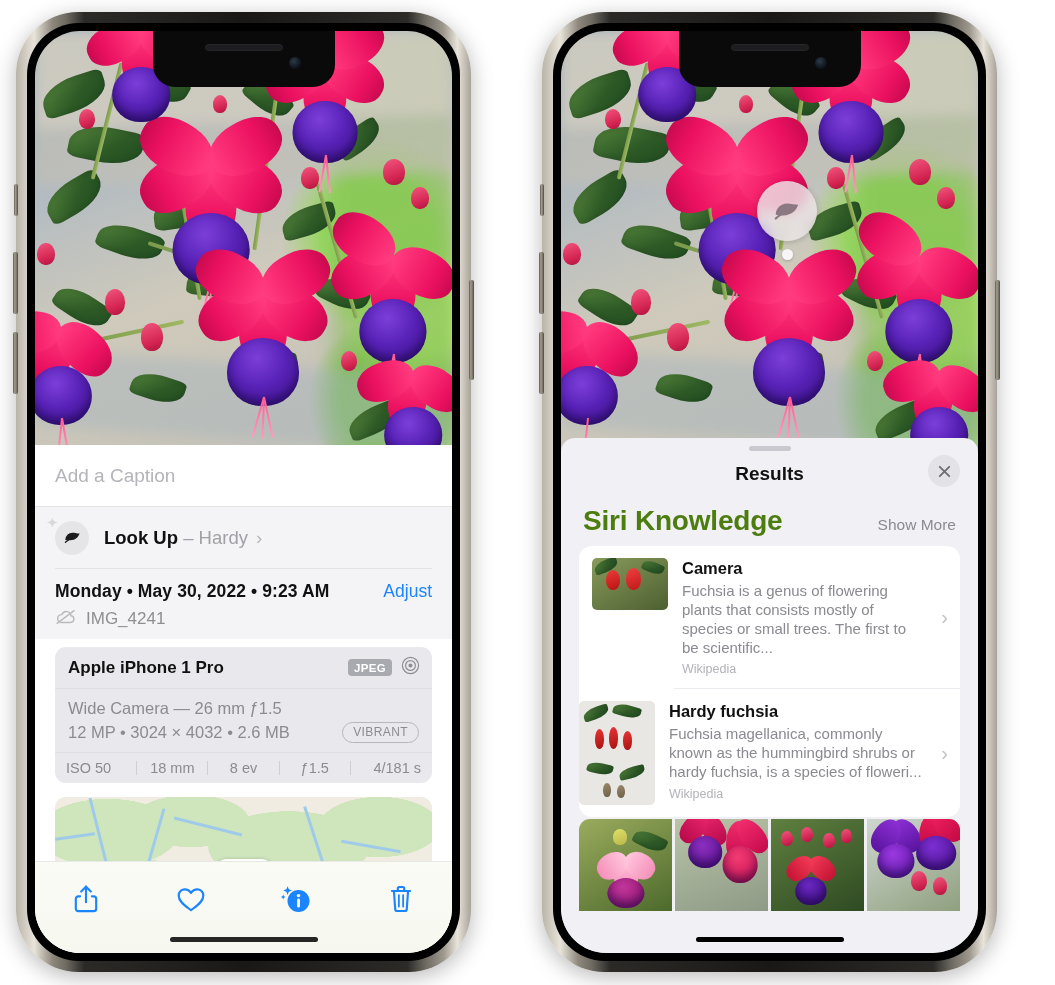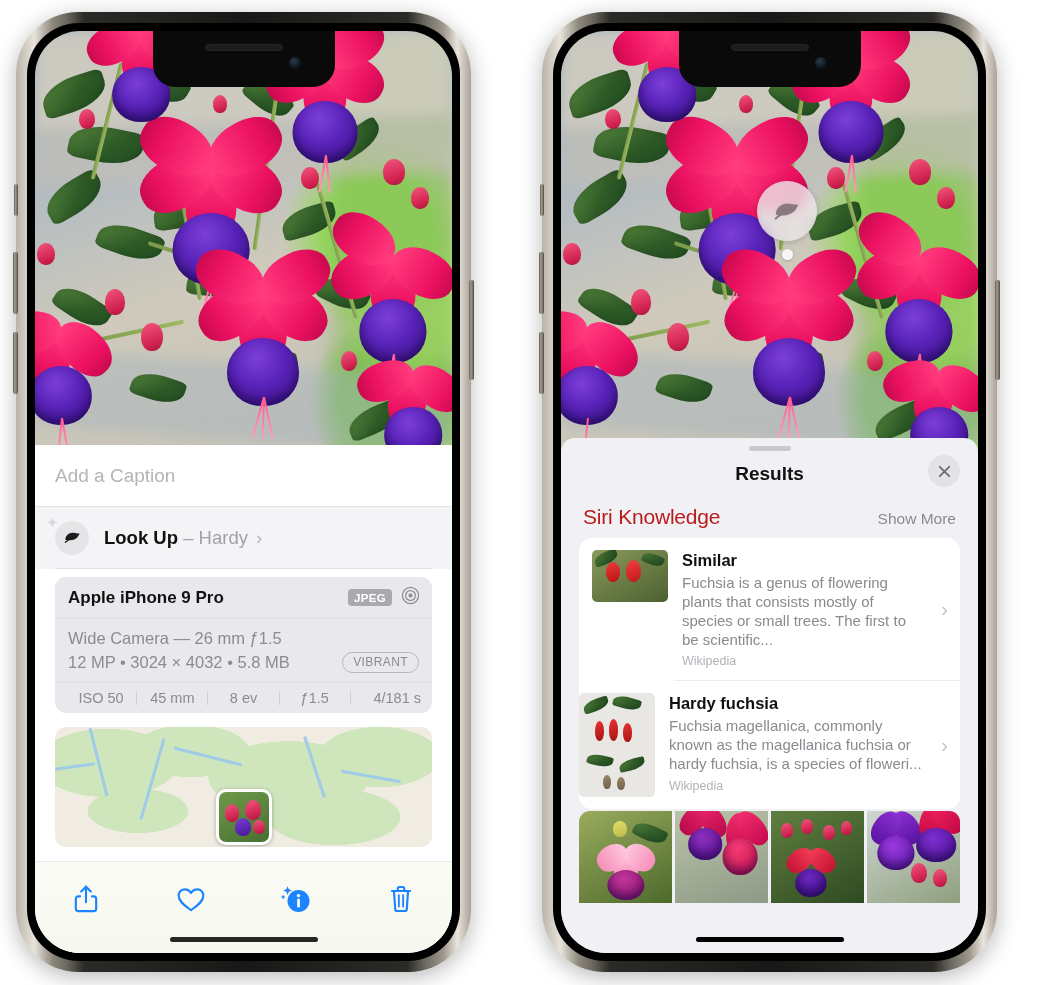--- a/index.html
+++ b/index.html
@@ -181,21 +181,21 @@
   .cam-meta { font-size: 16.5px; color: #8b8b90; }
   .vibrant {
     border: 1px solid #b6b6bc; color: #8b8b90; font-size: 12px;
     padding: 2.5px 10px; border-radius: 11px; letter-spacing: .4px;
   }
   .exif-row {
     display: flex; align-items: center; border-top: 1px solid #dddde2;
     padding: 7px 11px; gap: 0;
   }
   .exif-cell { flex: 1; text-align: center; font-size: 14.5px; color: #8b8b90; }
-  .exif-cell:first-child { text-align: center; }
+  .exif-cell:first-child { text-align: left; }
   .exif-cell:last-child { text-align: right; }
   .exif-sep { width: 1px; height: 14px; background: #cfcfd5; }
 
   
   .map-card {
     margin: 14px 20px 0; height: 120px; border-radius: 11px; overflow: hidden;
     position: relative;
     background:
       radial-gradient(ellipse 70px 34px at 14% 30%, #cfe6bd 0 100%, transparent 101%),
       radial-gradient(ellipse 58px 26px at 36% 20%, #cfe6bd 0 100%, transparent 101%),
@@ -251,21 +251,21 @@
   .close-btn {
     position: absolute; right: 18px; top: 4px;
     width: 32px; height: 32px; border-radius: 50%;
     background: #e2e2e7; display: flex; align-items: center; justify-content: center;
   }
 
   .sec-head {
     display: flex; align-items: baseline; justify-content: space-between;
     padding: 8px 22px 9px;
   }
-  .sec-title { font-size: 21px; font-weight: 400; color: #b91c1c; letter-spacing: -.2px; }
+  .sec-title { font-size: 28px; font-weight: 700; color: #4d7c0f; letter-spacing: -.2px; }
   .sec-action { font-size: 15.5px; color: #8a8a90; }
 
   .card-list {
     margin: 0 18px; background: #fff; border-radius: 13px; overflow: hidden;
   }
   .know-row { display: flex; align-items: flex-start; padding: 12px 12px 12px 13px; gap: 14px; }
   .know-row + .know-row { border-top: 1px solid #ececf0; margin-left: 95px; padding-left: 0; }
   .know-row + .know-row .know-thumb { margin-left: -95px; }
   .know-thumb {
     width: 76px; height: 52px; border-radius: 5px; flex: 0 0 auto; overflow: hidden; position: relative;
@@ -428,46 +428,61 @@
               </div>
               <div class="lookup-label">
                 <span>Look Up</span>
                 <span class="sub">–</span>
                 <span class="sub">Hardy</span>
                 <span class="chev">›</span>
               </div>
             </div>
           </div>
 
+          <div class="date-block">
+            <div class="date-line">
+              <span class="date-text">Monday • May 30, 2022 • 9:23 AM</span>
+              <span class="adjust">Adjust</span>
+            </div>
+            <div class="file-line">
+              <span>
+                <svg width="22" height="16" viewBox="0 0 26 18" aria-hidden="true">
+                  <path d="M7.5 15.5h11a4 4 0 0 0 .4-7.95A5.6 5.6 0 0 0 8.1 6.2 4.3 4.3 0 0 0 7.5 15.5z" fill="none" stroke="#b9b9be" stroke-width="1.7" stroke-linejoin="round"></path>
+                  <line x1="2.5" y1="16.5" x2="22.5" y2="1.5" stroke="#b9b9be" stroke-width="1.7" stroke-linecap="round"></line>
+                </svg>
+              </span>
+              <span class="file-name">IMG_4241</span>
+            </div>
+          </div>
 
           <div class="camera-card">
             <div class="cam-head">
-              <span class="cam-model">Apple iPhone 9 Pro</span>
+              <span class="cam-model">Apple iPhone 1 Pro</span>
               <span class="cam-head-right">
                 <span class="fmt-badge">JPEG</span>
                 <span>
                   <svg width="19" height="19" viewBox="0 0 24 24" aria-hidden="true">
                     <circle cx="12" cy="12" r="10.2" fill="none" stroke="#8e8e93" stroke-width="1.5"></circle>
                     <circle cx="12" cy="12" r="6.2" fill="none" stroke="#8e8e93" stroke-width="1.5"></circle>
                     <circle cx="12" cy="12" r="2.6" fill="#8e8e93"></circle>
                   </svg>
                 </span>
               </span>
             </div>
             <div class="cam-body">
               <div class="cam-lens">Wide Camera — 26 mm ƒ1.5</div>
               <div class="cam-meta-line">
-                <span class="cam-meta">12 MP • 3024 × 4032 • 5.8 MB</span>
+                <span class="cam-meta">12 MP • 3024 × 4032 • 2.6 MB</span>
                 <span class="vibrant">VIBRANT</span>
               </div>
             </div>
             <div class="exif-row">
               <span class="exif-cell">ISO 50</span>
               <span class="exif-sep"></span>
-              <span class="exif-cell">45 mm</span>
+              <span class="exif-cell">18 mm</span>
               <span class="exif-sep"></span>
               <span class="exif-cell">8 ev</span>
               <span class="exif-sep"></span>
               <span class="exif-cell">ƒ1.5</span>
               <span class="exif-sep"></span>
               <span class="exif-cell">4/181 s</span>
             </div>
           </div>
 
           <div class="map-card">
@@ -665,42 +680,42 @@
 
           <div class="card-list">
             <div class="know-row">
               <div class="know-thumb">
                 <div class="bud" style="left:14px; top:12px; width:14px; height:20px; background:linear-gradient(160deg,#ef3b3b,#b71212);"></div>
                 <div class="bud" style="left:34px; top:10px; width:15px; height:22px; background:linear-gradient(160deg,#f04040,#c01818);"></div>
                 <div class="leaf" style="left:2px;  top:2px;  width:24px; height:12px; transform:rotate(-20deg);"></div>
                 <div class="leaf" style="left:50px; top:4px;  width:22px; height:11px; transform:rotate(24deg);"></div>
               </div>
               <div class="know-text">
-                <div class="know-title">Similar</div>
+                <div class="know-title">Camera</div>
                 <div class="know-desc">Fuchsia is a genus of flowering plants that consists mostly of species or small trees. The first to be scientific...</div>
                 <div class="know-src">Wikipedia</div>
               </div>
               <span class="know-chev">›</span>
             </div>
 
             <div class="know-row">
               <div class="know-thumb tall">
                 <div class="leaf" style="left:4px;  top:6px;  width:26px; height:12px; transform:rotate(-18deg);"></div>
                 <div class="leaf" style="left:34px; top:4px;  width:28px; height:12px; transform:rotate(16deg);"></div>
                 <div class="leaf" style="left:8px;  top:62px; width:26px; height:11px; transform:rotate(14deg);"></div>
                 <div class="leaf" style="left:40px; top:66px; width:26px; height:11px; transform:rotate(-14deg);"></div>
                 <div class="bud" style="left:16px; top:28px; width:9px;  height:20px; background:linear-gradient(160deg,#e83434,#a81212);"></div>
                 <div class="bud" style="left:30px; top:26px; width:9px;  height:22px; background:linear-gradient(160deg,#e83434,#a81212);"></div>
                 <div class="bud" style="left:44px; top:30px; width:9px;  height:19px; background:linear-gradient(160deg,#e83434,#a81212);"></div>
                 <div class="bud" style="left:24px; top:82px; width:8px;  height:14px; background:linear-gradient(160deg,#9a8a6a,#6e6048);"></div>
                 <div class="bud" style="left:38px; top:84px; width:8px;  height:13px; background:linear-gradient(160deg,#9a8a6a,#6e6048);"></div>
               </div>
               <div class="know-text">
                 <div class="know-title">Hardy fuchsia</div>
-                <div class="know-desc">Fuchsia magellanica, commonly known as the magellanica fuchsia or hardy fuchsia, is a species of floweri...</div>
+                <div class="know-desc">Fuchsia magellanica, commonly known as the hummingbird shrubs or hardy fuchsia, is a species of floweri...</div>
                 <div class="know-src">Wikipedia</div>
               </div>
               <span class="know-chev">›</span>
             </div>
           </div>
 
 
           <div class="web-strip">
             <div class="web-thumb" style="background:linear-gradient(150deg,#9aab5d,#4d6a2c);">
               <div class="bud" style="left:34px; top:10px; width:14px; height:16px; background:linear-gradient(160deg,#e2e06a,#b9b84a);"></div>

